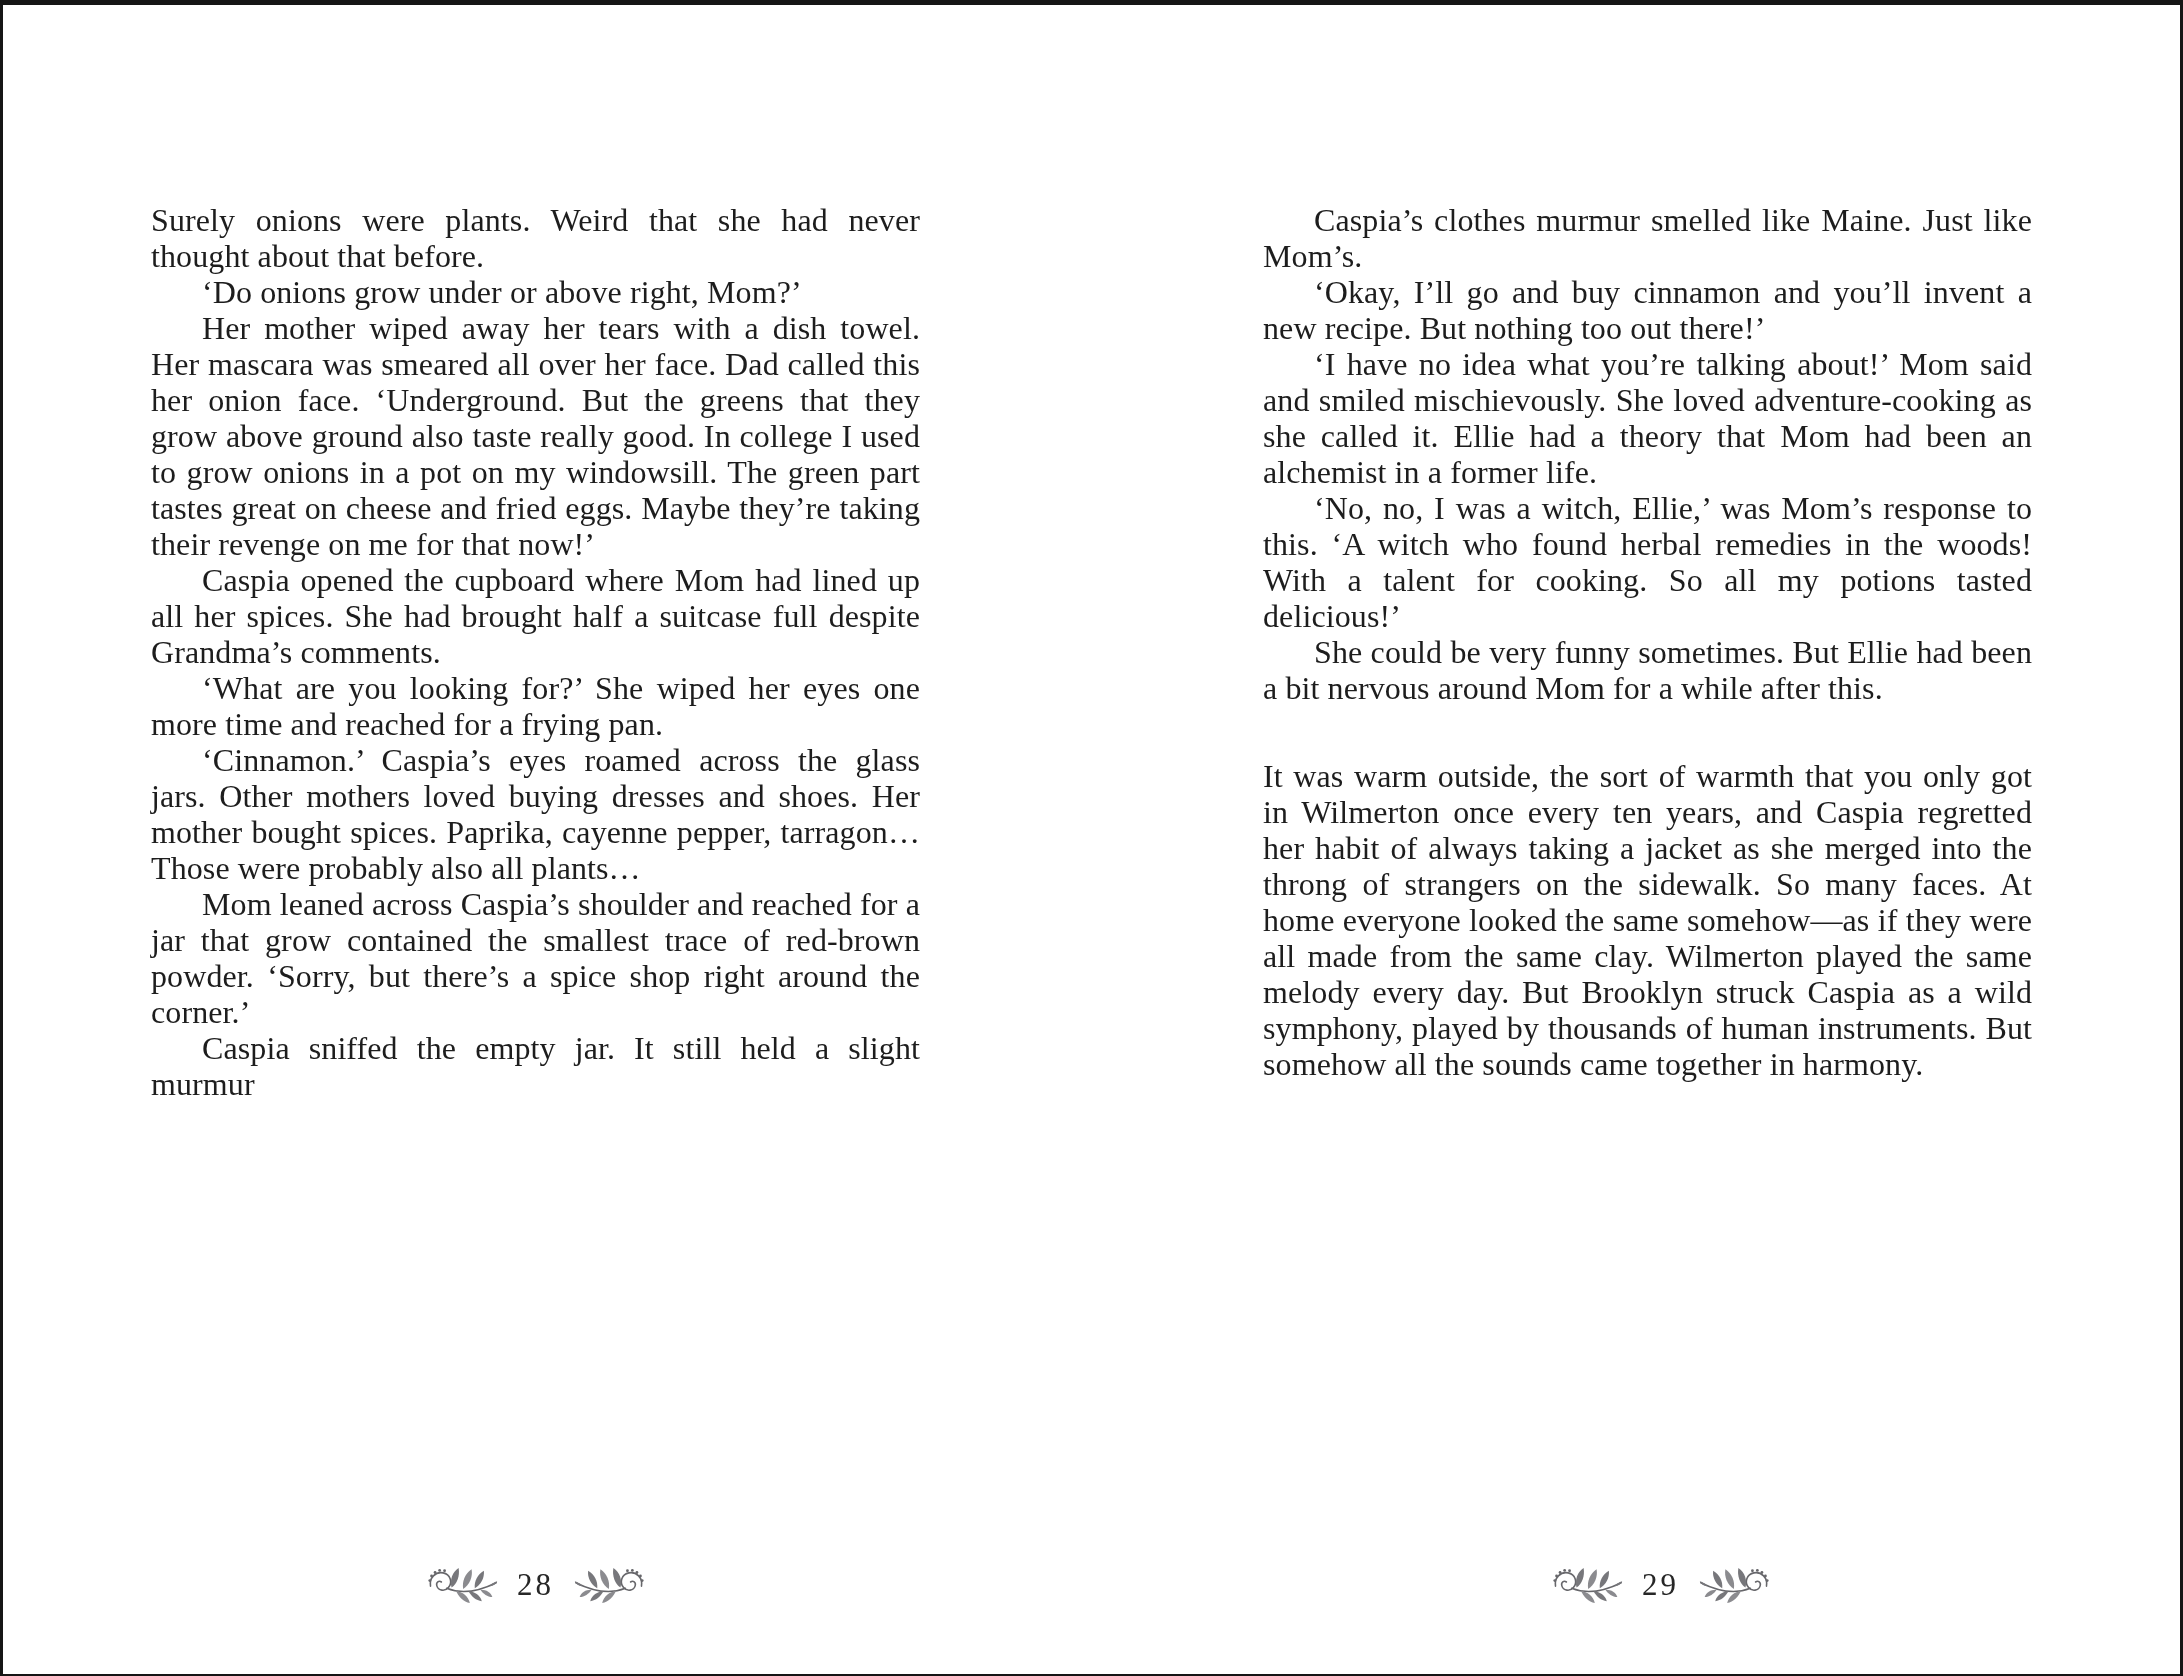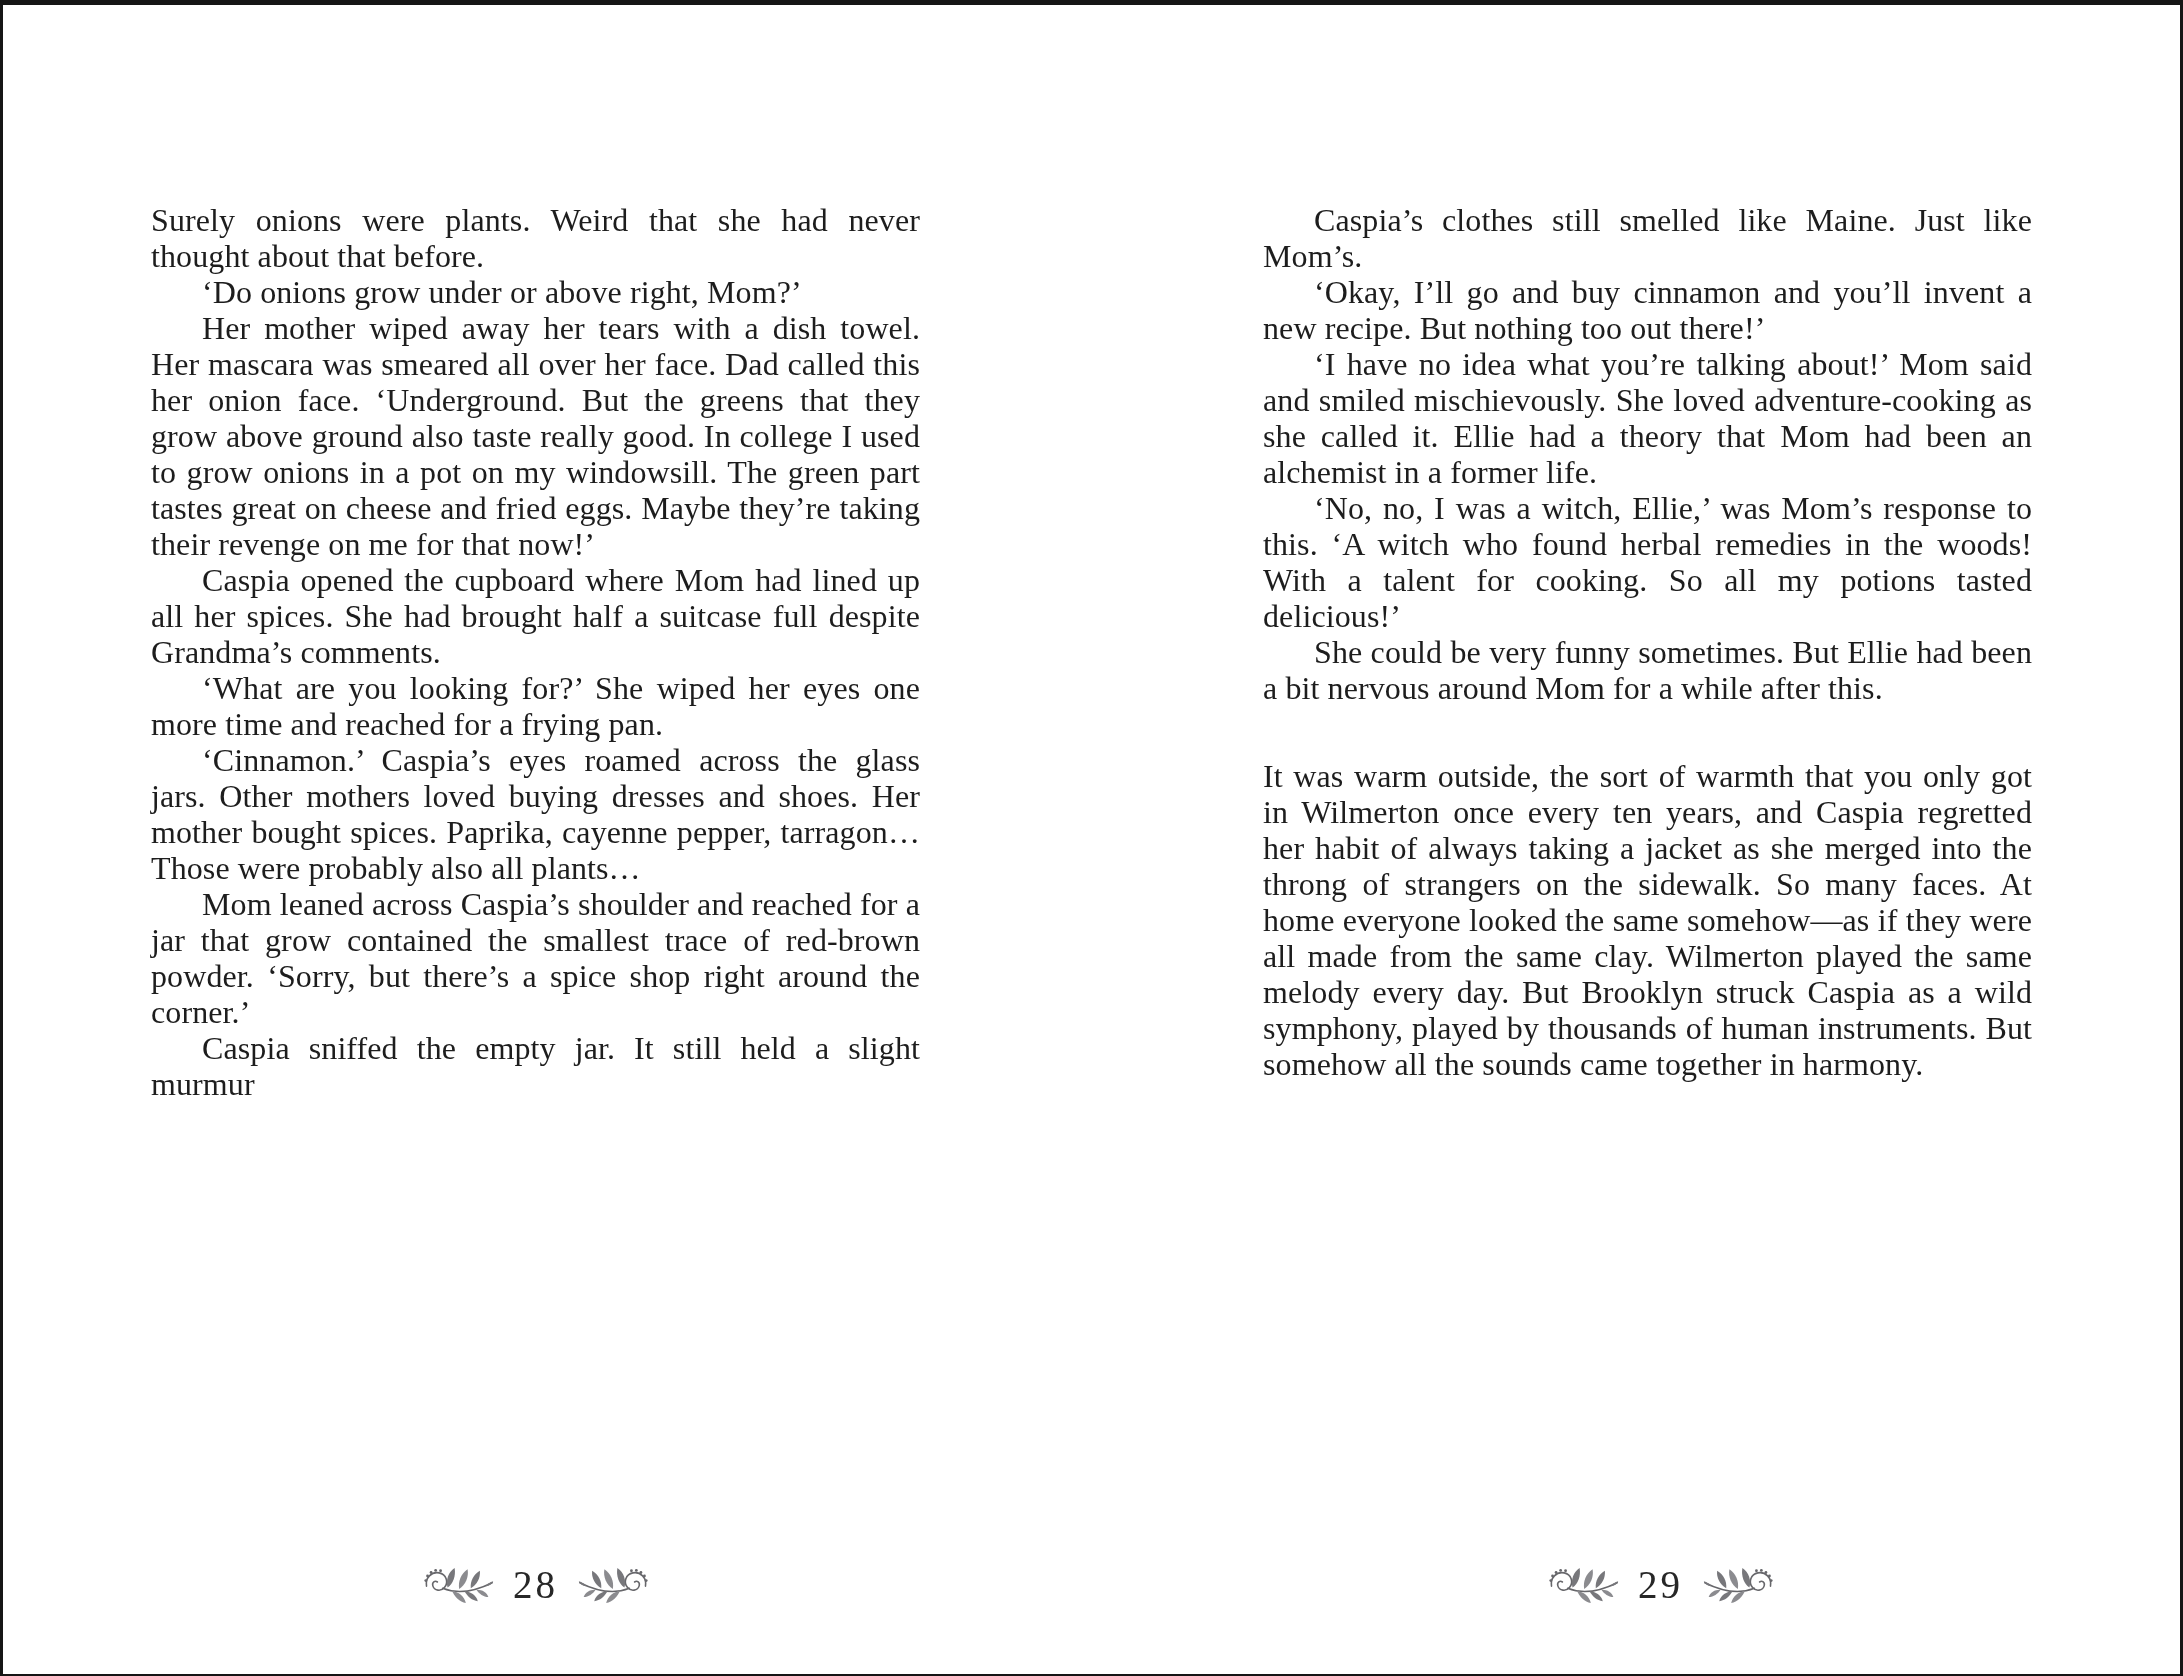--- a/index.html
+++ b/index.html
@@ -41,21 +41,21 @@
     height: 69px;
     display: flex;
     align-items: center;
     justify-content: center;
     gap: 18.6px;
   }
   .page.left  .page-footer { left: 148px; width: 769px; }
   .page.right .page-footer { left: 182px; width: 769px; }
 
   .page-number {
-    font-size: 39px;
+    font-size: 31px;
     letter-spacing: 2.9px;
     color: #272727;
     transform: translateY(-1.4px);
   }
   .ornament { width: 72px; height: 43px; }
   .ornament.mirrored { transform: scaleX(-1); }
 
   .svg-defs { position: absolute; width: 0; height: 0; overflow: hidden; }
 </style>
 </head>
@@ -107,21 +107,21 @@
         </svg>
       <span class="page-number">28</span>
       <svg class="ornament mirrored" viewBox="0 0 205 120">
           <use href="#sprig"></use>
         </svg>
     </footer>
   </section>
 
   <section class="page right">
     <div class="text-block">
-        <p class="indent ">Caspia’s clothes still smelled like Maine. Just like Mom’s.</p>
+        <p class="indent ">Caspia’s clothes murmur smelled like Maine. Just like Mom’s.</p>
         <p class="indent ">‘Okay, I’ll go and buy cinnamon and you’ll invent a new recipe. But nothing too out there!’</p>
         <p class="indent ">‘I have no idea what you’re talking about!’ Mom said and smiled mischievously. She loved adventure-cooking as she called it. Ellie had a theory that Mom had been an alchemist in a former life.</p>
         <p class="indent ">‘No, no, I was a witch, Ellie,’ was Mom’s response to this. ‘A witch who found herbal remedies in the woods! With a talent for cooking. So all my potions tasted delicious!’</p>
         <p class="indent ">She could be very funny sometimes. But Ellie had been a bit nervous around Mom for a while after this.</p>
         <p class="space-before">It was warm outside, the sort of warmth that you only got in Wilmerton once every ten years, and Caspia regretted her habit of always taking a jacket as she merged into the throng of strangers on the sidewalk. So many faces. At home everyone looked the same somehow—as if they were all made from the same clay. Wilmerton played the same melody every day. But Brooklyn struck Caspia as a wild symphony, played by thousands of human instruments. But somehow all the sounds came together in harmony.</p>
       </div>
     <footer class="page-footer">
       <svg class="ornament" viewBox="0 0 205 120">
           <use href="#sprig"></use>
         </svg>

